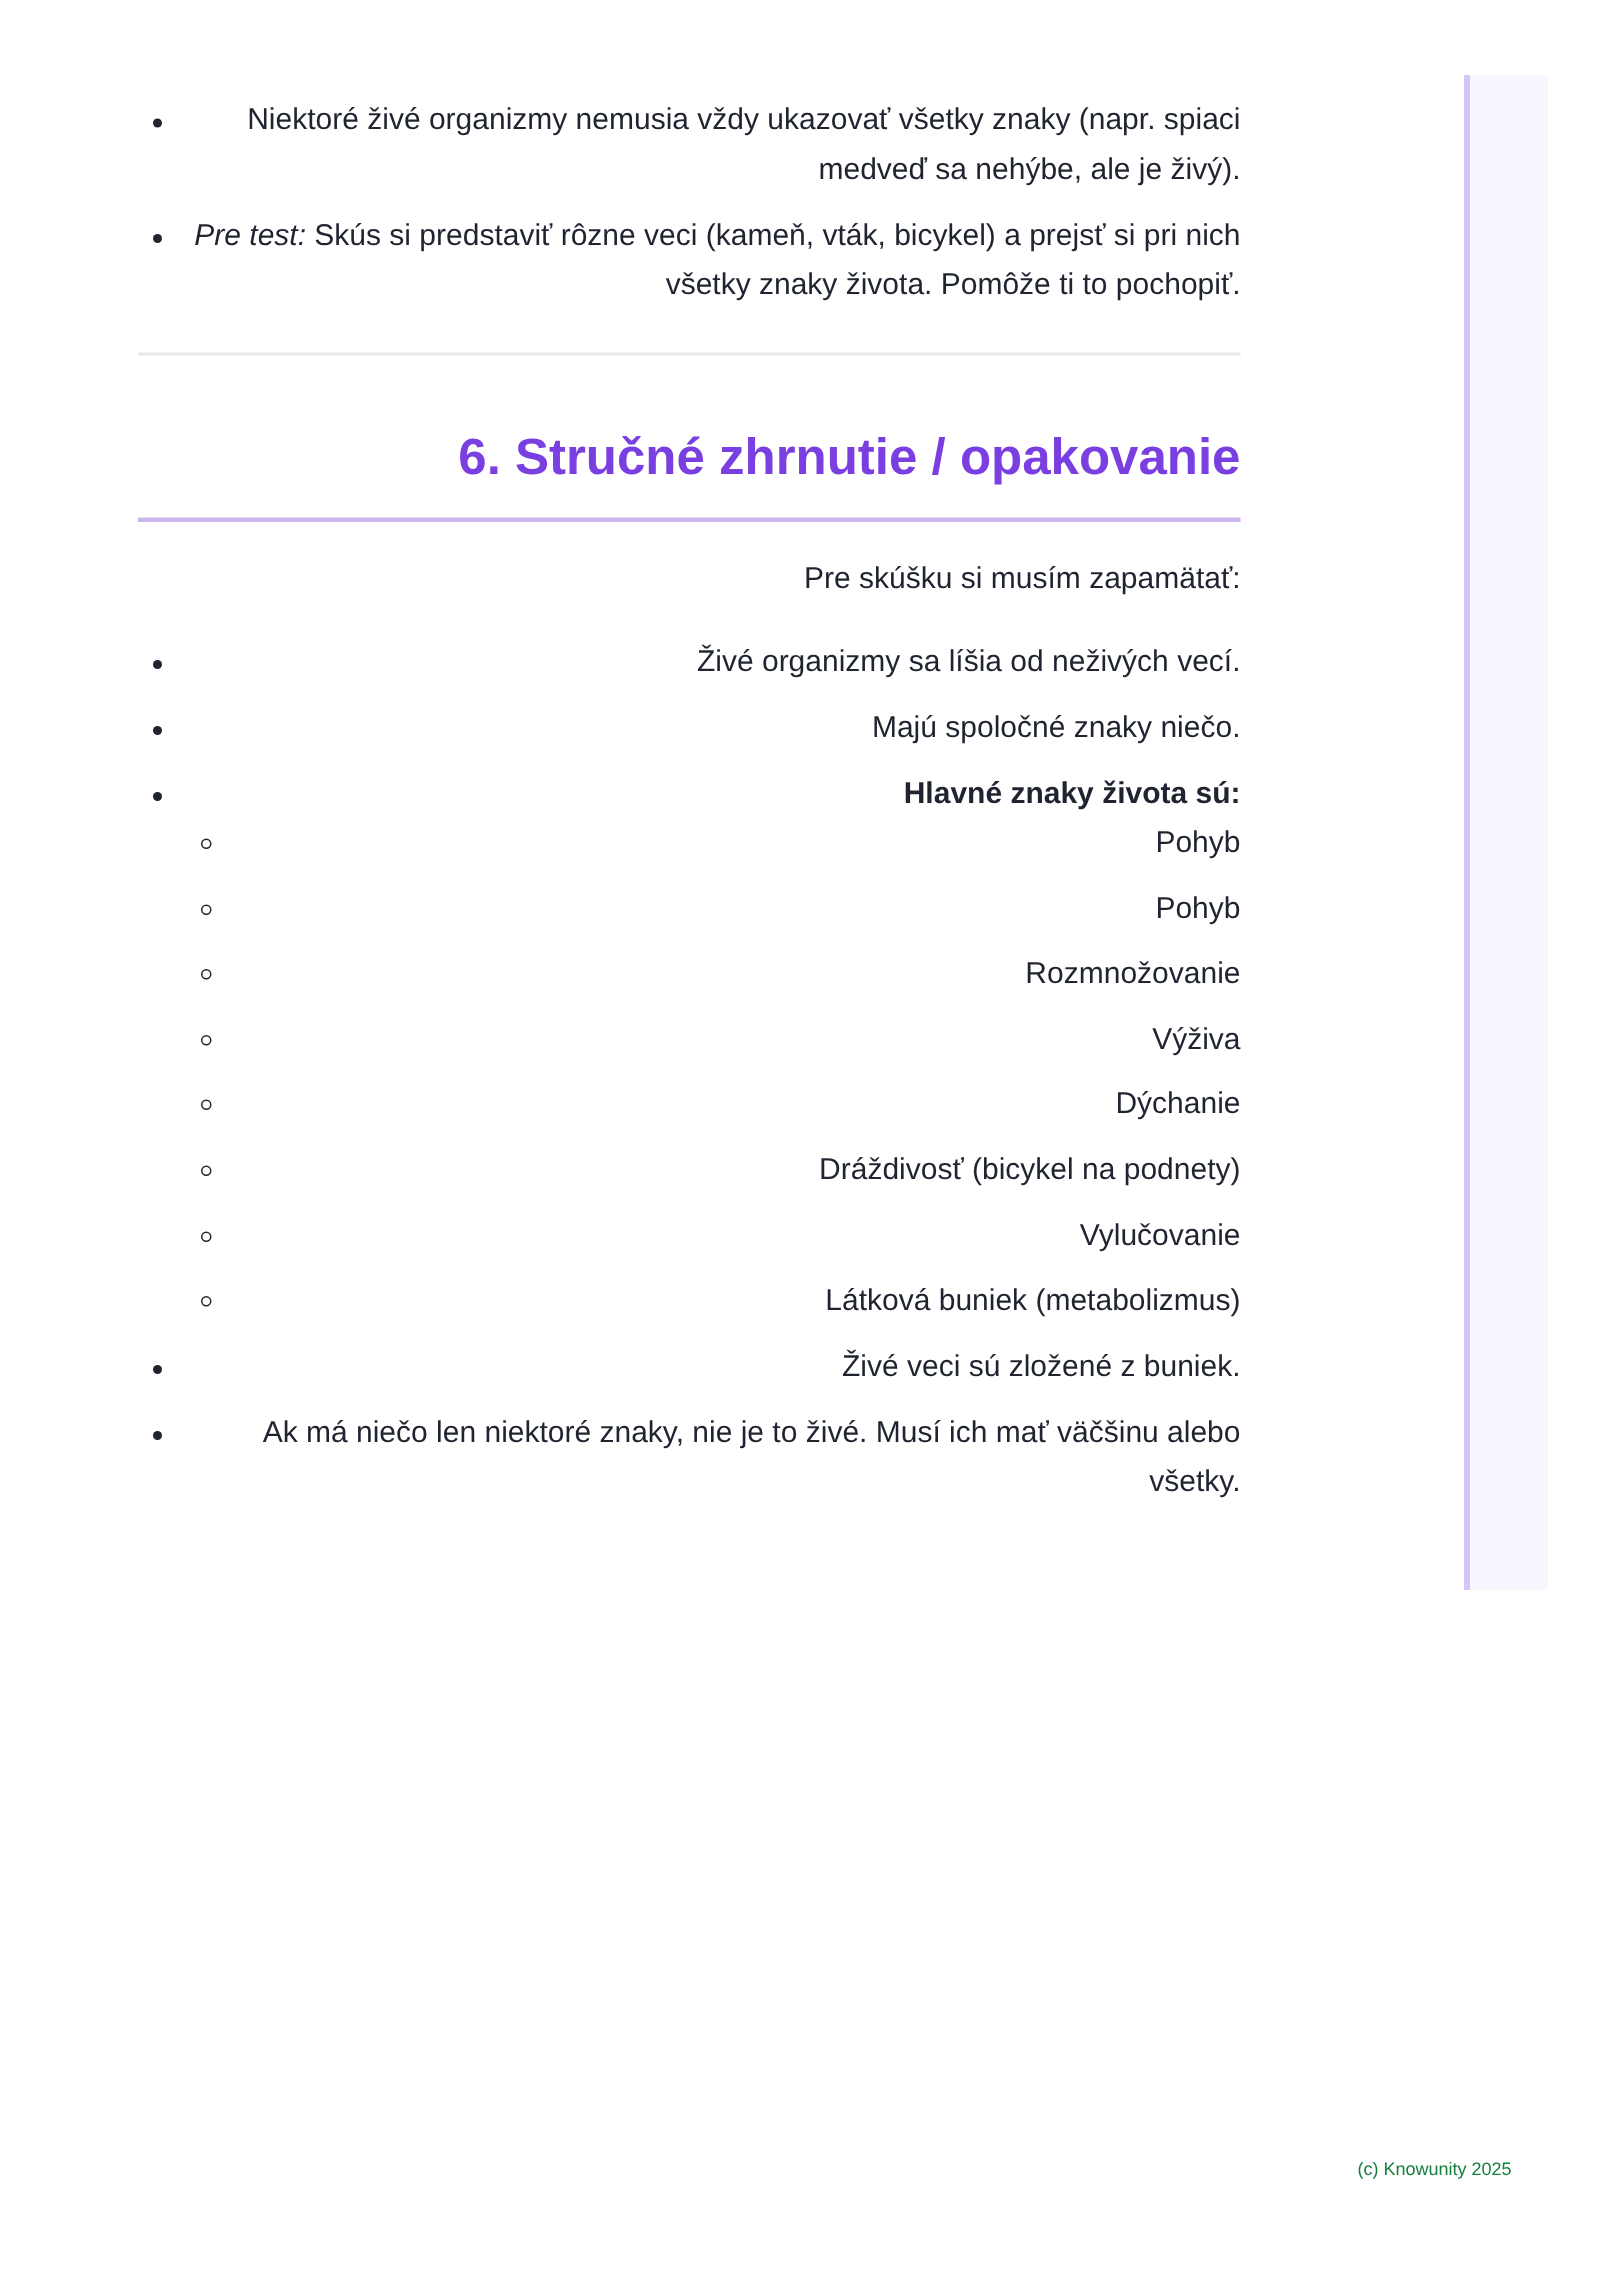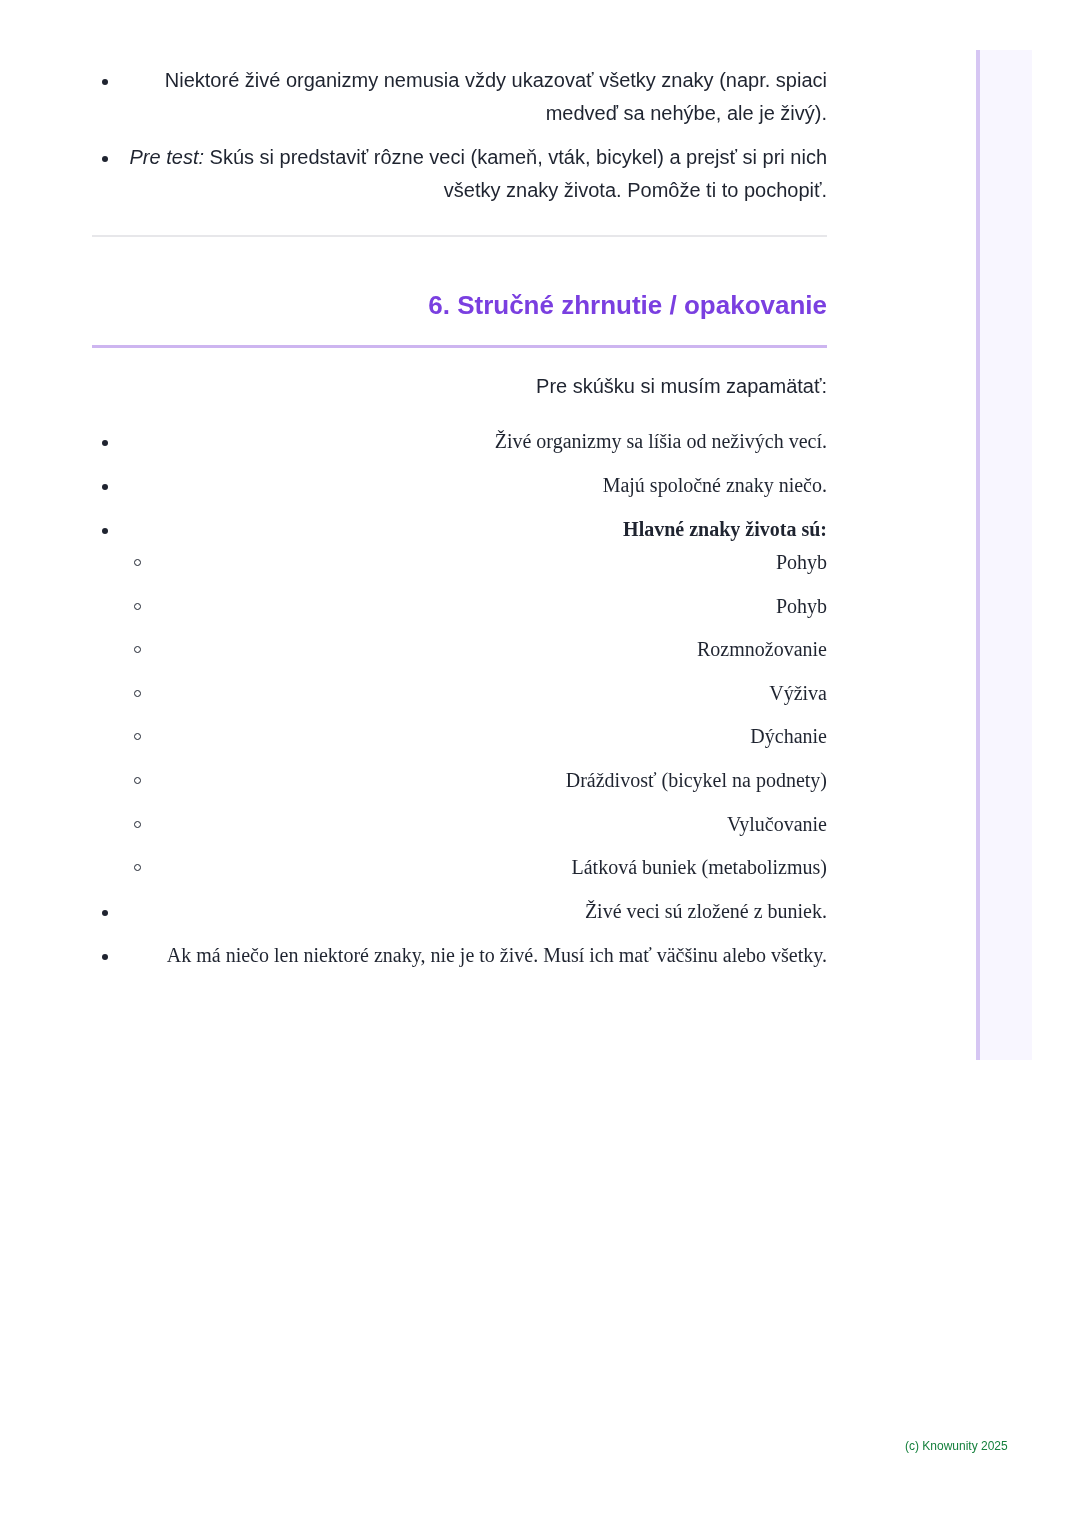--- a/index.html
+++ b/index.html
@@ -27,26 +27,26 @@
     ul.sub > li::before {
       content: ""; position: absolute; left: 10px; top: 13px;
       width: 5px; height: 5px; border-radius: 50%; border: 1.5px solid #1f2430;
     }
     .em { font-style: italic; }
     .strong { font-weight: bold; }
     .hr {
       height: 2px; background: #e7e7ea; margin: 28px 0 0 0; width: 735px;
     }
     h2 {
-      margin: 42px 0 0 0; font-size: 26px; line-height: 52px;
+      margin: 42px 0 0 0; font-size: 34px; line-height: 52px;
       font-weight: bold; color: #7a3fe0;
       padding-bottom: 14px; border-bottom: 3px solid #cdb5f0;
     }
     .intro { margin: 22px 0 0 0; }
-    .list2 { margin-top: 22px; font-family: Liberation Serif, serif; }
+    .list2 { margin-top: 22px; }
     .sidebar {
       position: absolute; left: 976px; top: 50px; width: 56px; height: 1010px;
       background: #f8f6ff; border-left: 4px solid #d6c6f3; box-sizing: border-box;
     }
     .footer {
       position: absolute; left: 905px; top: 1439px;
       font-size: 12px; color: #15803d;
     }
   </style>
 </head>

